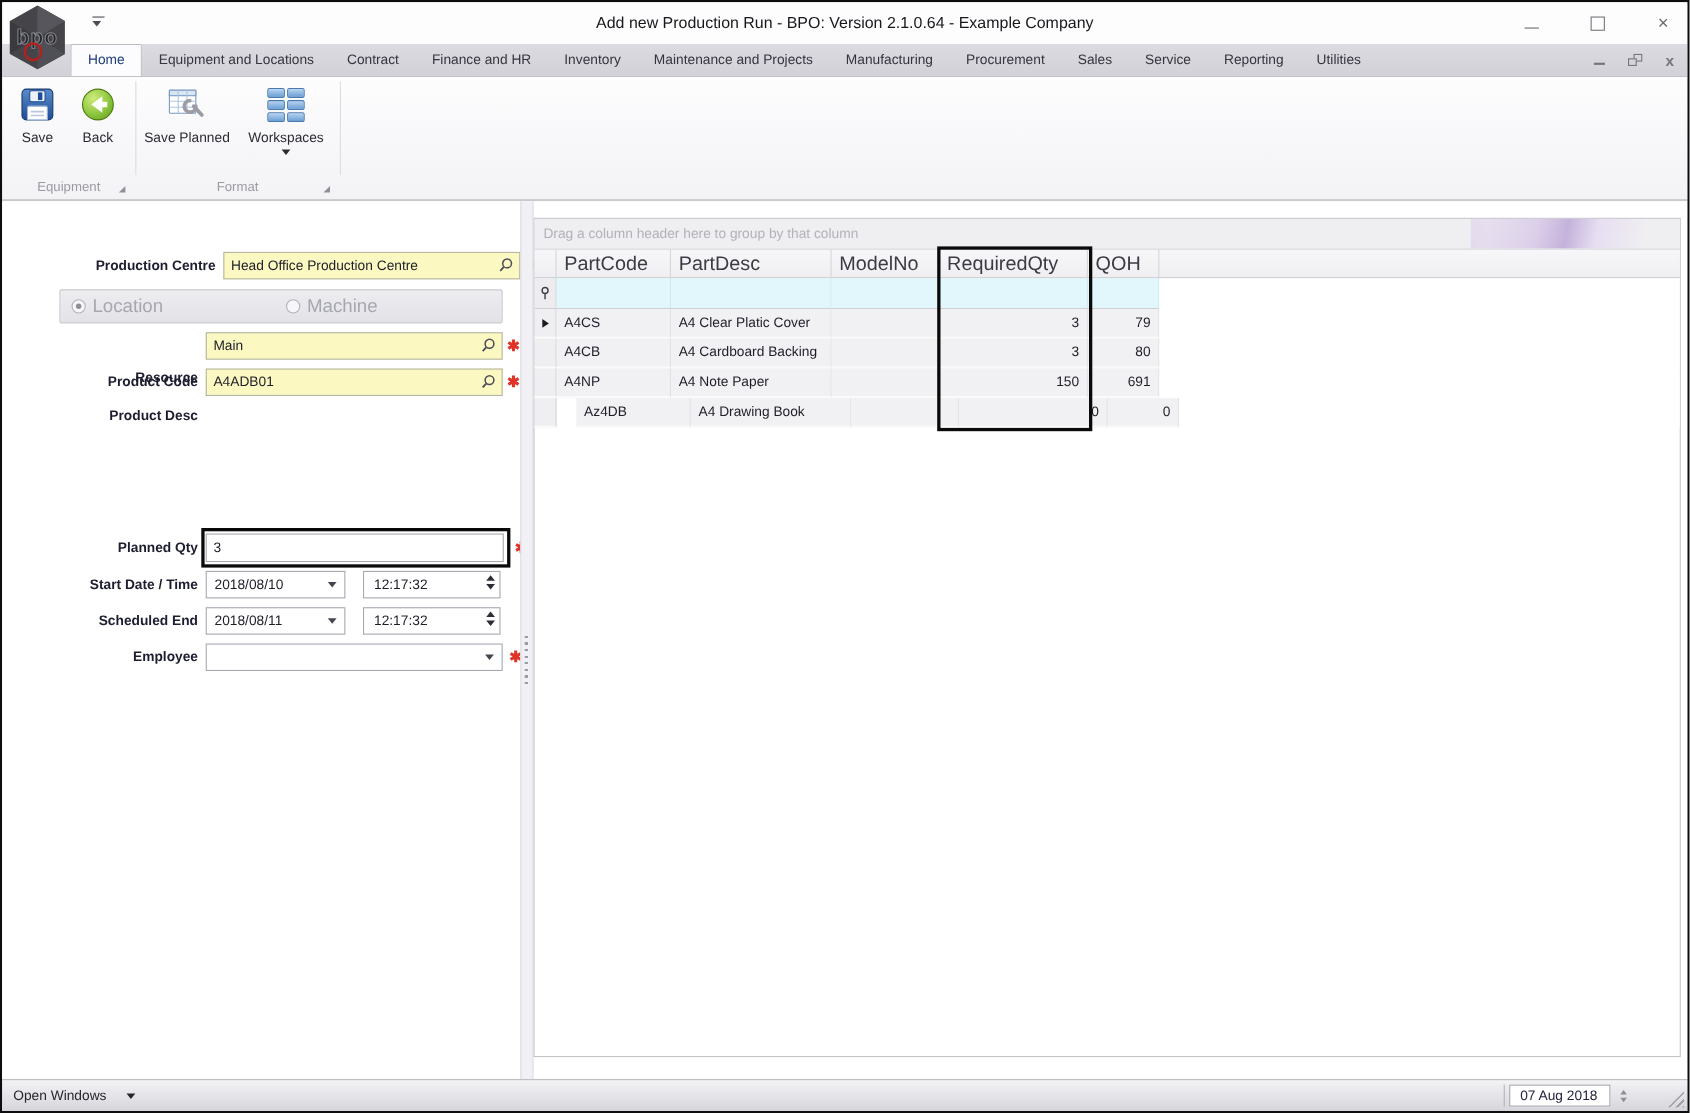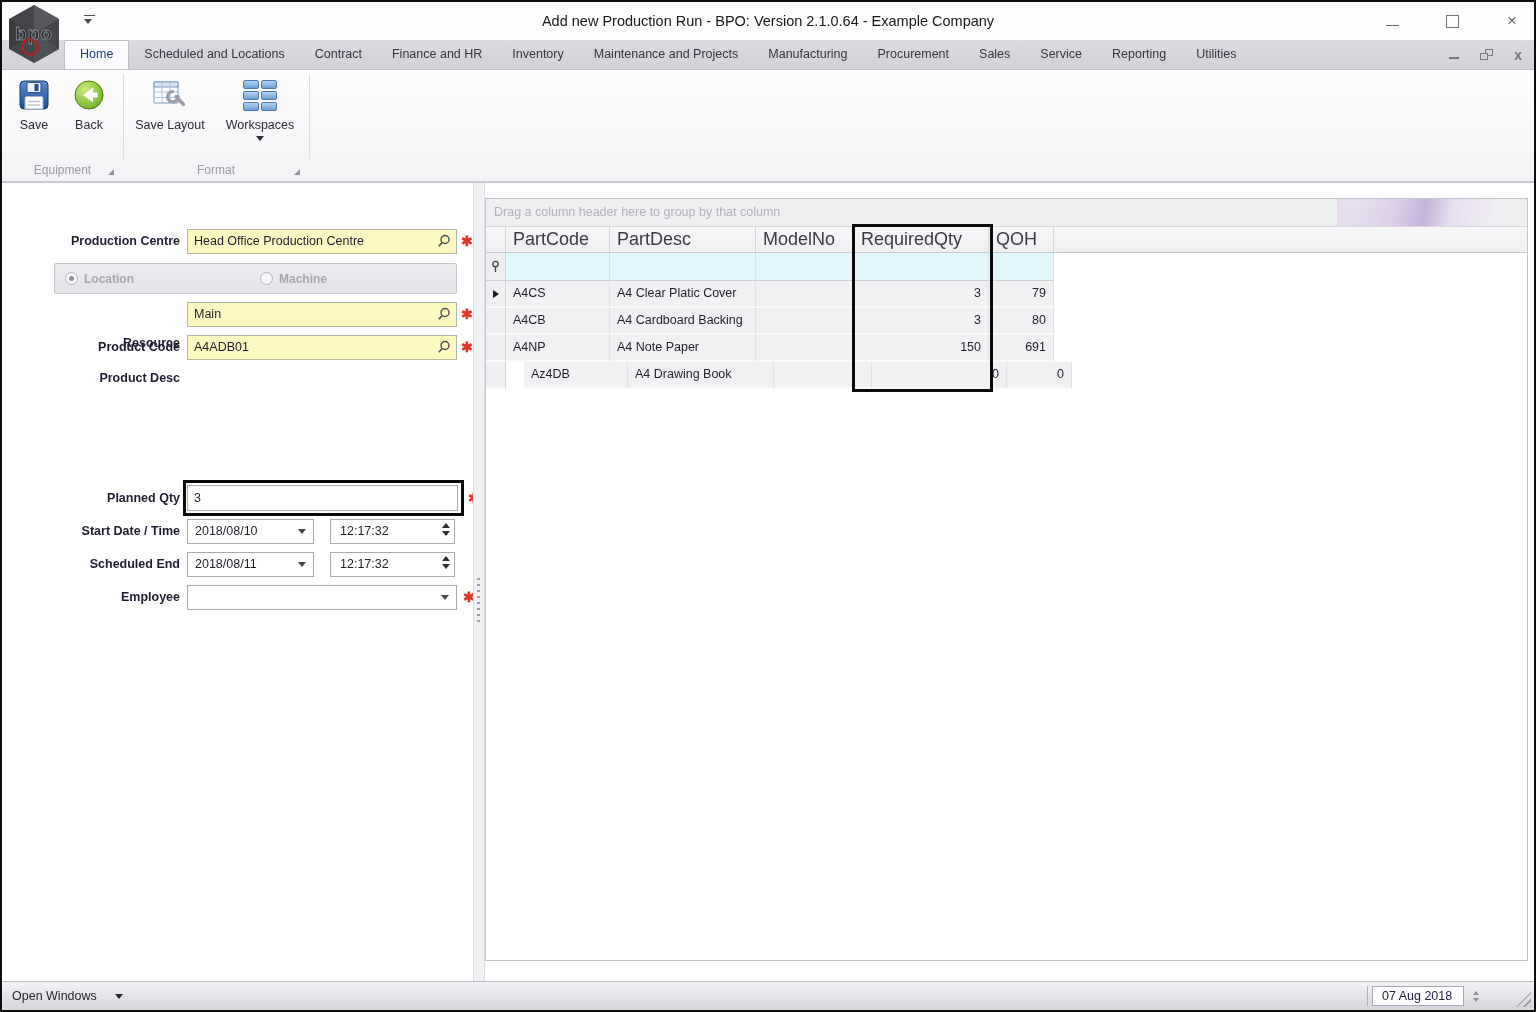--- a/index.html
+++ b/index.html
@@ -68,21 +68,21 @@
   .f-text{padding:4px 22px 0 6px;}
   .mag{position:absolute;right:5px;top:4px;}
   .req{position:absolute;font-size:14px;font-weight:bold;color:#e03428;}
   .req::after{content:"✱";}
   .radio-group{position:absolute;background:linear-gradient(#ededf0,#e3e2e7);
                border:1px solid #c7c6cd;border-radius:2px;box-sizing:border-box;}
   .radio-item{position:absolute;top:0;bottom:0;display:flex;align-items:center;gap:6px;}
   .radio{position:relative;width:13px;height:13px;border-radius:50%;
          border:1px solid #b2b2bb;background:#f7f7fa;box-sizing:border-box;}
   .radio.sel::after{content:"";position:absolute;inset:3px;border-radius:50%;background:#8f8f99;}
-  .radio-lbl{font-size:12px;font-weight:bold;color:#a7a7b1;}
+  .radio-lbl{font-size:17px;font-weight:normal;color:#a7a7b1;}
   .ta-arrow{position:absolute;right:5px;width:0;height:0;border-left:4px solid transparent;
             border-right:4px solid transparent;}
   .ta-up{top:6px;border-bottom:5px solid #aaa9b2;}
   .ta-dn{bottom:6px;border-top:5px solid #aaa9b2;}
   .combo-arrow{position:absolute;right:7px;top:9px;border-top-color:#45454f;}
   .spin{position:absolute;right:4px;top:3px;display:flex;flex-direction:column;gap:3px;align-items:center;}
   .spin .up{width:0;height:0;border-left:4px solid transparent;border-right:4px solid transparent;
             border-bottom:5px solid #2d2d37;}
   .spin .dn{width:0;height:0;border-left:4px solid transparent;border-right:4px solid transparent;
             border-top:5px solid #2d2d37;}
@@ -167,21 +167,21 @@
       <polygon points="3,15 28,30 3,45" fill="#3a3a3f"></polygon>
       <polygon points="28,59 53,45 28,30" fill="#4f4f56"></polygon>
       <text x="28" y="36" text-anchor="middle" font-family="Liberation Sans, sans-serif" font-size="19" font-weight="bold" fill="#26262b" stroke="#90909a" stroke-width="0.8" letter-spacing="1">bpo</text>
       <circle cx="24" cy="43" r="7.5" fill="none" stroke="#b32020" stroke-width="2.2"></circle>
     </svg>
   </div>
 
   <div class="tabstrip">
     <div class="tabs">
         <div class="tab active">Home</div>
-        <div class="tab">Scheduled and Locations</div>
+        <div class="tab">Equipment and Locations</div>
         <div class="tab">Contract</div>
         <div class="tab">Finance and HR</div>
         <div class="tab">Inventory</div>
         <div class="tab">Maintenance and Projects</div>
         <div class="tab">Manufacturing</div>
         <div class="tab">Procurement</div>
         <div class="tab">Sales</div>
         <div class="tab">Service</div>
         <div class="tab">Reporting</div>
         <div class="tab">Utilities</div>
@@ -249,21 +249,21 @@
           <line x1="12" y1="4" x2="12" y2="25" stroke="#aec4de"></line>
           <line x1="20" y1="4" x2="20" y2="25" stroke="#aec4de"></line>
           <line x1="4" y1="14" x2="28" y2="14" stroke="#aec4de"></line>
           <line x1="4" y1="19.5" x2="28" y2="19.5" stroke="#aec4de"></line>
           <g fill="none" stroke="#9c9ca6" stroke-width="3.4" stroke-linecap="round">
             <path d="M22.5 13.5 a5.2 5.2 0 1 0 5.5 5"></path>
             <line x1="26" y1="18.5" x2="33.5" y2="26.5"></line>
           </g>
         </svg>
       </div>
-      <div class="rlbl">Save Layout</div>
+      <div class="rlbl">Save Planned</div>
     </div>
 
     <div class="rbtn" style="left:216px;width:84px;">
       <div class="ric">
         <div class="ws-grid">
             <span></span>
             <span></span>
             <span></span>
             <span></span>
             <span></span>
@@ -281,21 +281,21 @@
     <div class="rgroup" style="left:123px;width:182px;">
       <div class="gcap">Format</div>
       <div class="gcorner"></div>
     </div>
   </div>
 
   <div class="content">
 
     <div class="form-panel">
 
-      <div class="frow" style="top:46px;height:25px;">
+      <div class="frow" style="top:46px;height:25px;margin-left:16px;">
         <div class="flabel" style="top:0;line-height:25px;">Production Centre</div>
         <div class="field f-yellow f-text" style="left:185px;top:0;width:270px;height:25px;">
           <span>Head Office Production Centre</span>
           <span class="mag">
             <svg width="14" height="14" viewBox="0 0 14 14">
               <circle cx="8" cy="5.5" r="4" fill="none" stroke="#4f4f5a" stroke-width="1.4"></circle>
               <line x1="5" y1="8.7" x2="1.8" y2="12.2" stroke="#4f4f5a" stroke-width="1.7"></line>
             </svg>
           </span>
         </div>

